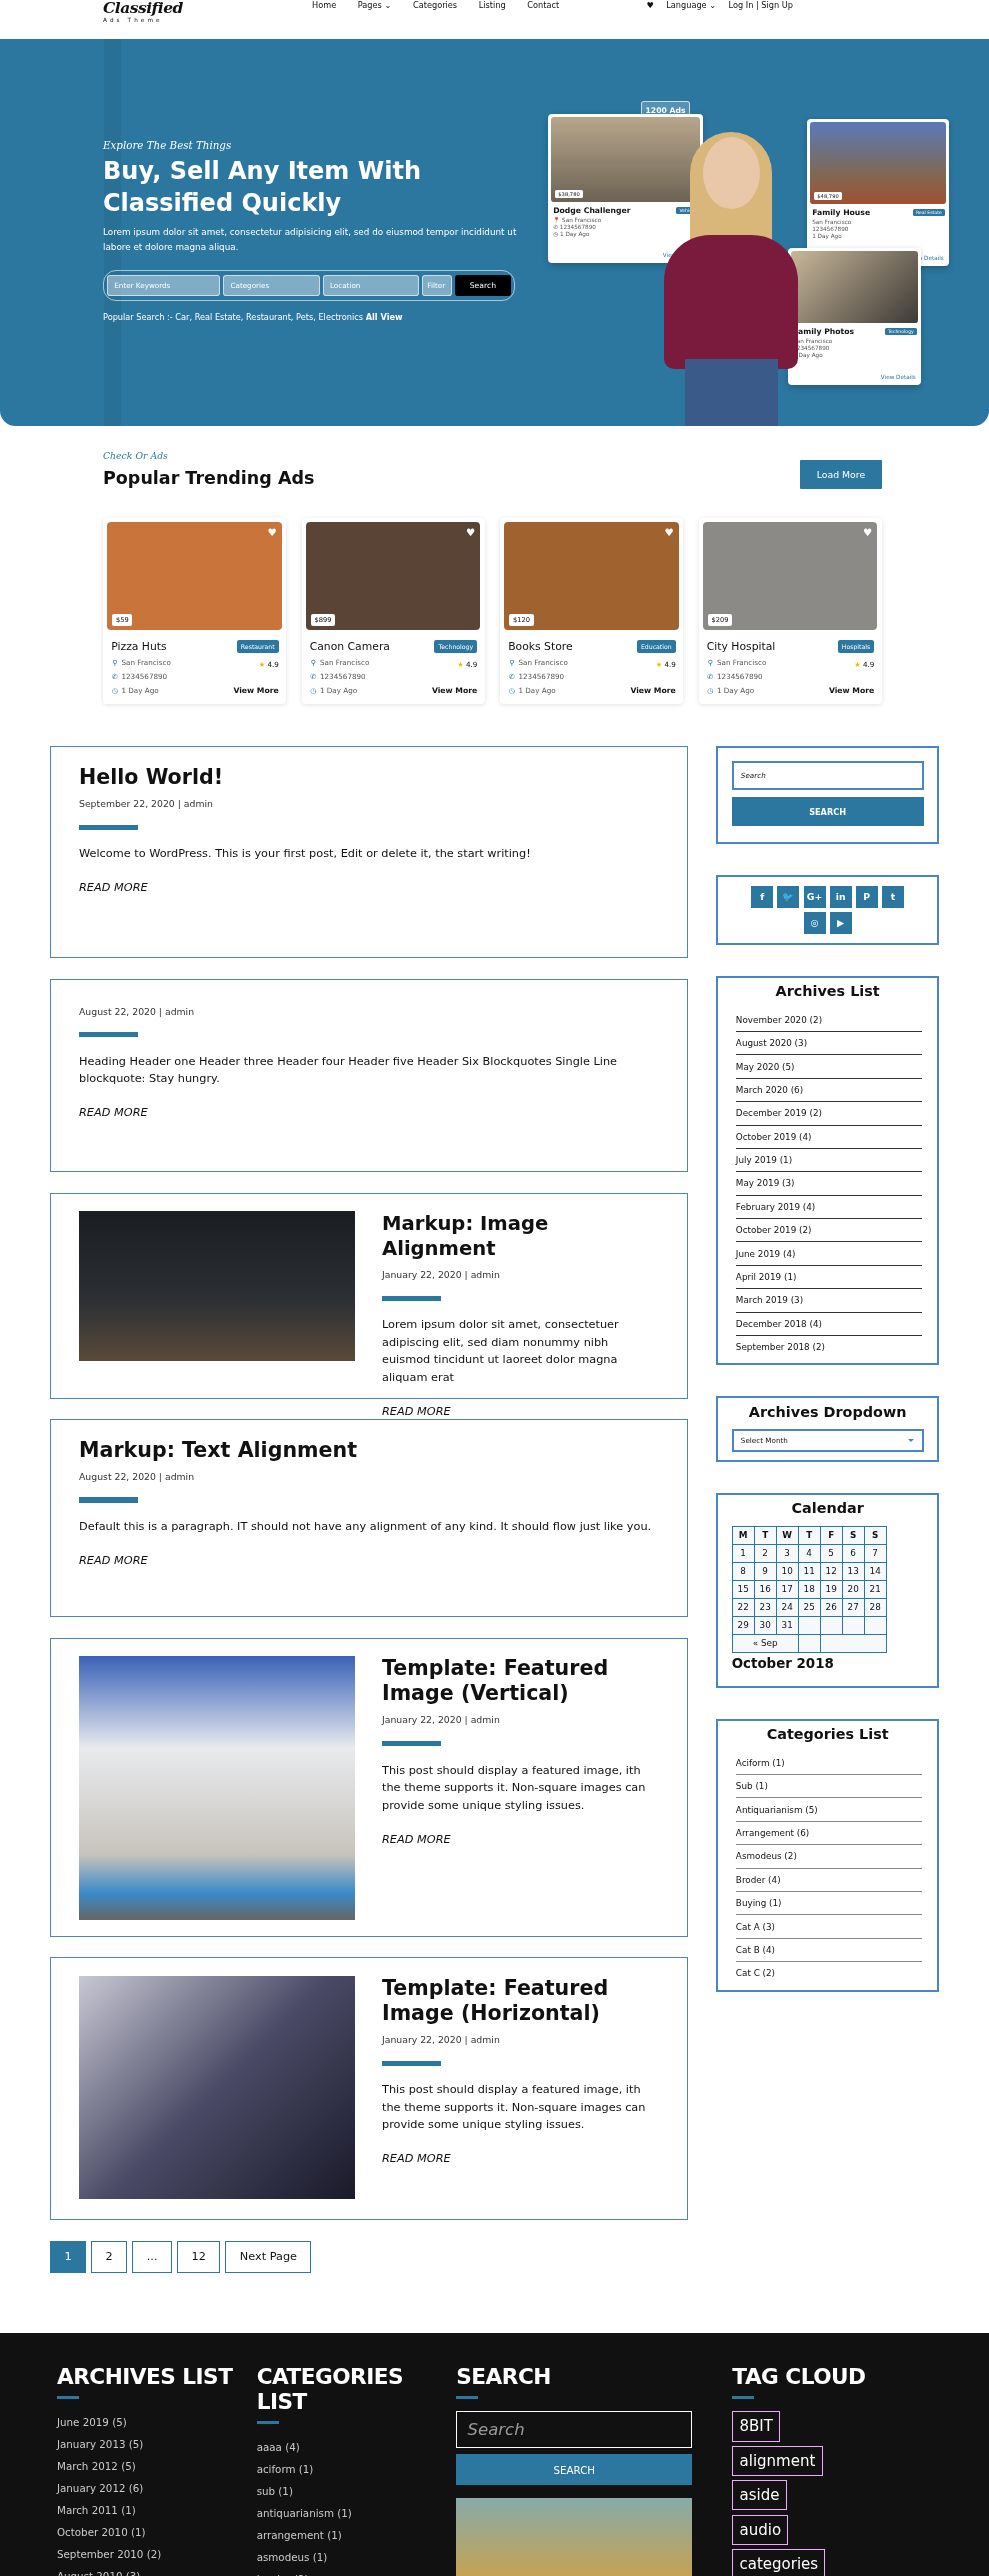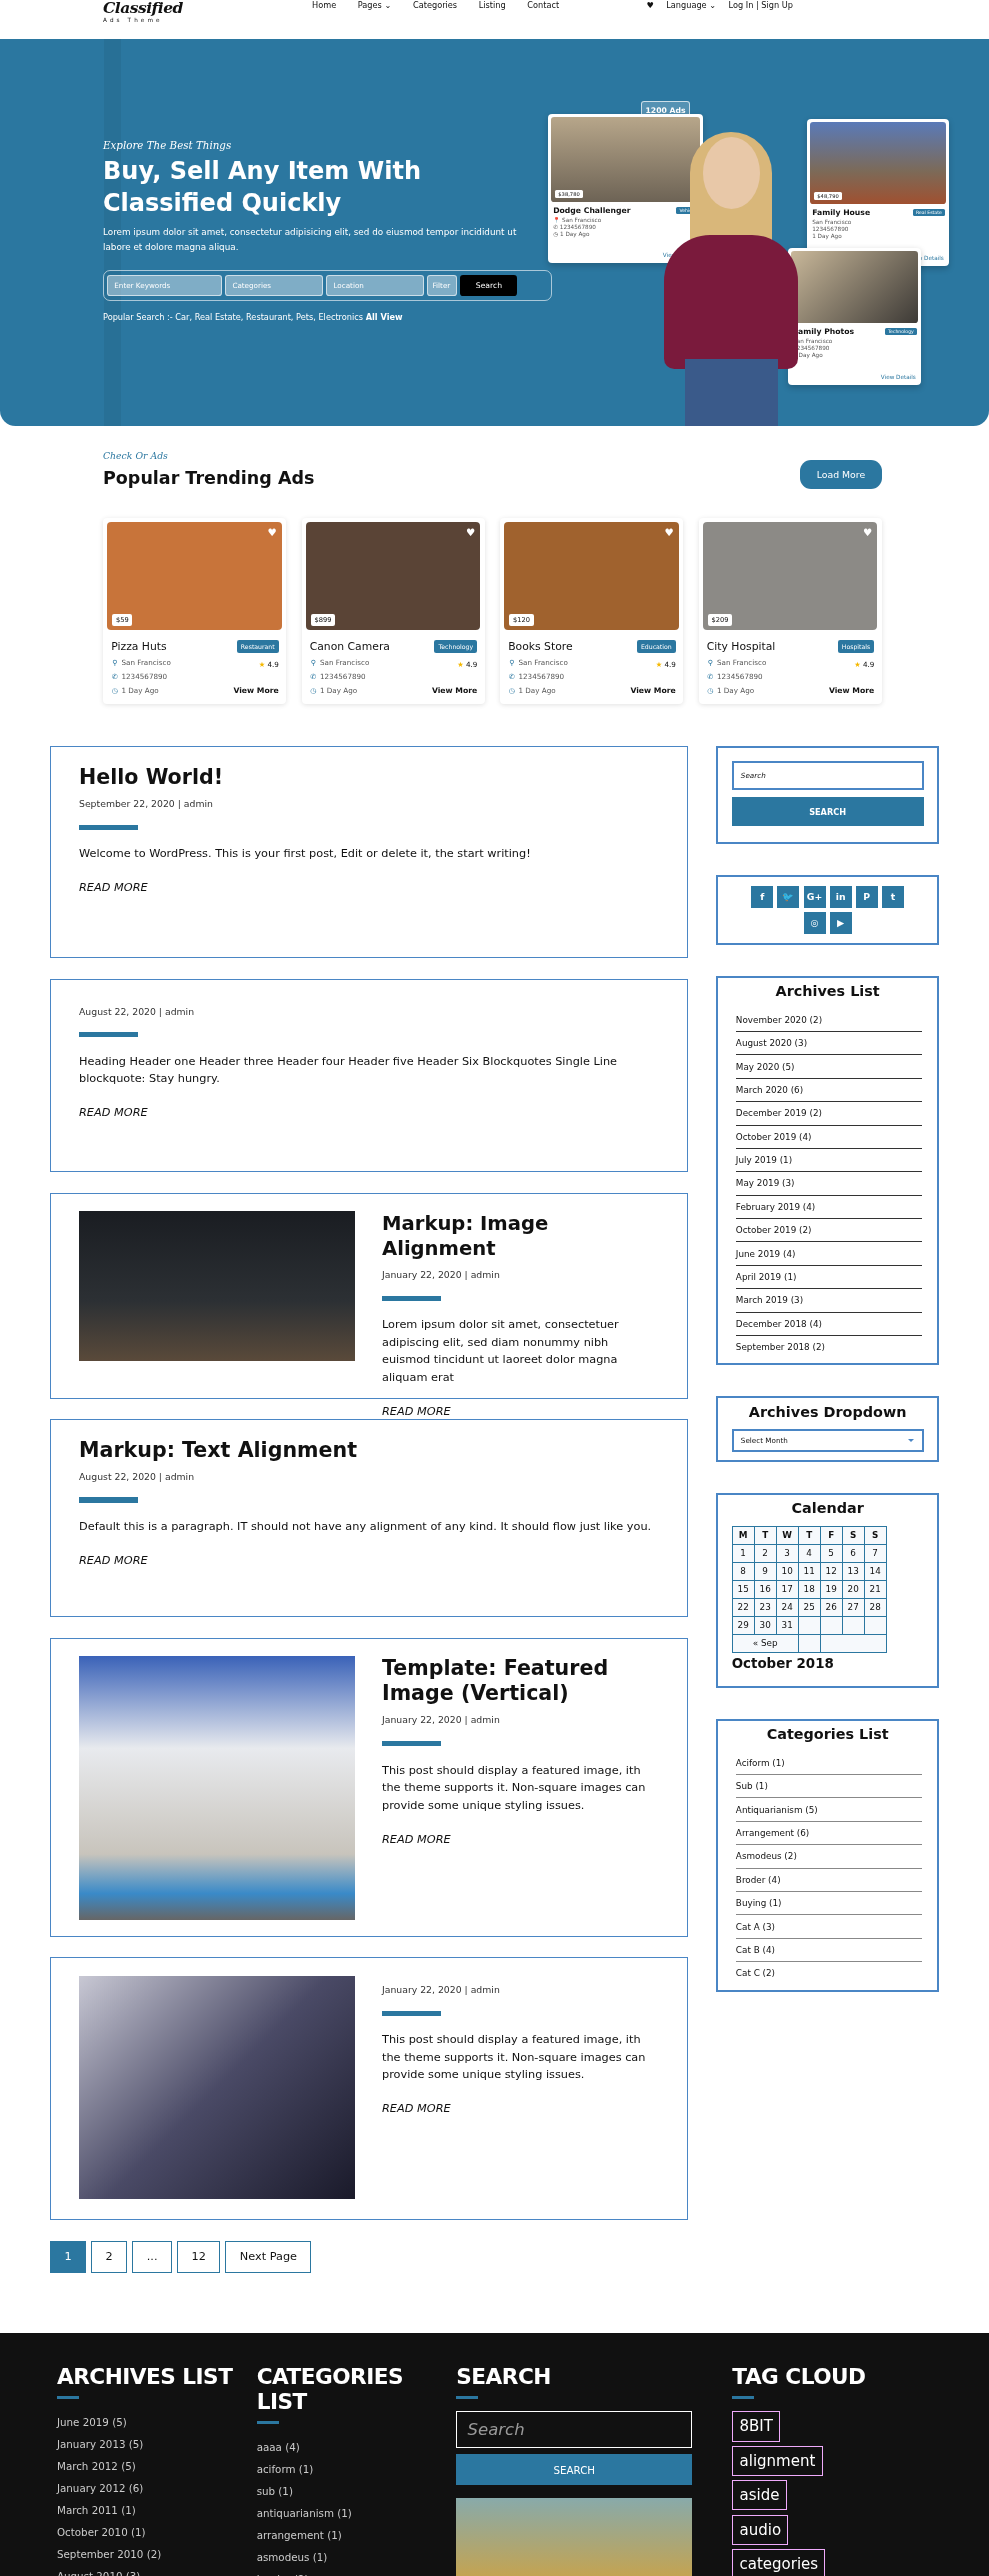--- a/index.html
+++ b/index.html
@@ -12,21 +12,21 @@
 .nav{display:flex;gap:21.6px;font-size:8.2px;margin-left:75px}
 .nav span{cursor:pointer}
 .nav-right{display:flex;align-items:center;gap:12.4px;margin-left:auto;margin-right:93px;font-size:8.2px}
 
 .hero{height:387px;background:#2b77a0;border-radius:0 0 15.5px 15.5px;position:relative;overflow:hidden}
 .hero-stripe{position:absolute;left:104px;top:0;width:16.5px;height:100%;background:rgba(0,0,0,0.06)}
 .hero-left{position:absolute;left:103px;top:100px;width:422px;color:#fff}
 .hero-tag{font-family:"DejaVu Serif",serif;font-style:italic;font-size:10.3px;margin-bottom:4.1px}
 .hero-title{font-size:24px;font-weight:bold;line-height:32px}
 .hero-desc{font-size:8.8px;line-height:14.4px;margin-top:6.2px}
-.hero-search{margin-top:15.5px;border:1px solid rgba(255,255,255,0.6);border-radius:7px;padding:4.1px 3.1px;display:flex;gap:3.1px;width:449px}
+.hero-search{margin-top:15.5px;border:1px solid rgba(255,255,255,0.6);border-radius:13px;padding:4.1px 3.1px;display:flex;gap:3.1px;width:412px}
 .hero-input{height:21.6px;border:1px solid rgba(255,255,255,0.6);border-radius:3.1px;background:rgba(255,255,255,0.4);color:#fff;font-size:7.2px;padding:0 6.2px;display:flex;align-items:center}
 .hero-search-btn{height:21.6px;width:57px;background:#000;color:#fff;border-radius:3.1px;font-size:7.7px;display:flex;align-items:center;justify-content:center}
 .hero-popular{margin-top:10.3px;font-size:8.2px}
 .hero-popular b{font-weight:bold}
 .badge-ads{position:absolute;left:641px;top:62px;width:49px;height:19.6px;border:1px solid rgba(255,255,255,0.7);border-radius:3.1px;background:rgba(255,255,255,0.2);color:#fff;font-weight:bold;font-size:7.7px;display:flex;align-items:center;justify-content:center}
 .hcard{position:absolute;background:#fff;border-radius:4.1px;padding:3.1px;box-shadow:0 2.1px 6.2px rgba(0,0,0,.2)}
 .hcard .img{width:100%;border-radius:3.1px;position:relative}
 .hcard .price{position:absolute;left:4.1px;bottom:4.1px;background:#fff;font-size:5.2px;padding:1px 3.1px;border-radius:1.5px}
 .hcard .ttl{font-weight:bold;font-size:7.7px;margin:4.1px 2.1px 2.1px}
 .hcard .row{font-size:5.7px;color:#555;margin:1px 2.1px}
@@ -34,21 +34,21 @@
 .hcard .vd{position:absolute;right:5.2px;bottom:5.2px;color:#2b77a0;font-size:5.7px}
 .woman{position:absolute;left:654px;top:93px;width:155px;height:295px}
 .woman .head{position:absolute;left:49px;top:5.2px;width:57px;height:72px;border-radius:50%;background:#e8c8a8}
 .woman .hair{position:absolute;left:36px;top:0;width:82px;height:144px;border-radius:41px 41px 15.5px 15.5px;background:#d9b77a}
 .woman .body{position:absolute;left:10.3px;top:103px;width:134px;height:134px;border-radius:46px 46px 10.3px 10.3px;background:#7a1a3c}
 .woman .jeans{position:absolute;left:31px;top:227px;width:93px;height:72px;background:#3a5a8a}
 
 .trend{padding:0 103px;margin-top:24px;position:relative}
 .trend-tag{font-family:"DejaVu Serif",serif;font-style:italic;color:#2b77a0;font-size:9.3px}
 .trend-title{font-size:17.5px;font-weight:bold;margin-top:7.2px}
-.load-more{position:absolute;right:107px;top:10.3px;width:82px;height:29px;background:#2b77a0;color:#fff;border-radius:11px;font-size:9.3px;display:flex;align-items:center;justify-content:center}
+.load-more{position:absolute;right:107px;top:10.3px;width:82px;height:29px;background:#2b77a0;color:#fff;border-radius:1px;font-size:9.3px;display:flex;align-items:center;justify-content:center}
 .cards{display:flex;gap:15.5px;margin-top:30px}
 .card{width:183px;border-radius:4.1px;box-shadow:0 1px 5.2px rgba(0,0,0,.12);padding:4.1px;position:relative}
 .card .img{height:108px;border-radius:4.1px;position:relative}
 .card .price{position:absolute;left:5.2px;bottom:4.1px;background:#fff;font-size:6.7px;padding:2.1px 3.6px;border-radius:2px}
 .card .heart{position:absolute;right:5.2px;top:4.1px;font-size:10.3px;color:#fff}
 .card .ttl{font-size:10.8px;margin:9.3px 4.1px 5.2px}
 .card .cat{position:absolute;right:7.2px;top:122px;background:#2b77a0;color:#fff;font-size:6.2px;padding:3.1px 4.1px;border-radius:2.1px}
 .card .rating{position:absolute;right:7.2px;top:142px;font-size:7.2px}
 .card .rating .star{color:#f5b800}
 .card .row{font-size:7.2px;color:#555;margin:5.2px 4.1px;display:flex;align-items:center;gap:3.1px}
@@ -318,20 +318,21 @@
         <div class="post-title">Template: Featured Image (Vertical)</div>
         <div class="post-meta">January 22, 2020 | admin</div>
         <div class="post-bar"></div>
         <div class="post-body">This post should display a featured image, ith the theme supports it. Non-square images can provide some unique styling issues.</div>
         <span class="read-more">READ MORE</span>
       </div>
     </div>
     <div class="post" style="height:263px">
       <div class="pimg" style="height:223px;background:linear-gradient(135deg,#c8c8d4 0%,#4a4a66 50%,#1a1a2a 100%)"></div>
       <div>
+        <div class="post-title">Template: Featured Image (Horizontal)</div>
         <div class="post-meta">January 22, 2020 | admin</div>
         <div class="post-bar"></div>
         <div class="post-body">This post should display a featured image, ith the theme supports it. Non-square images can provide some unique styling issues.</div>
         <span class="read-more">READ MORE</span>
       </div>
     </div>
     <div class="pagination">
       <div class="page active">1</div>
       <div class="page">2</div>
       <div class="page">...</div>

